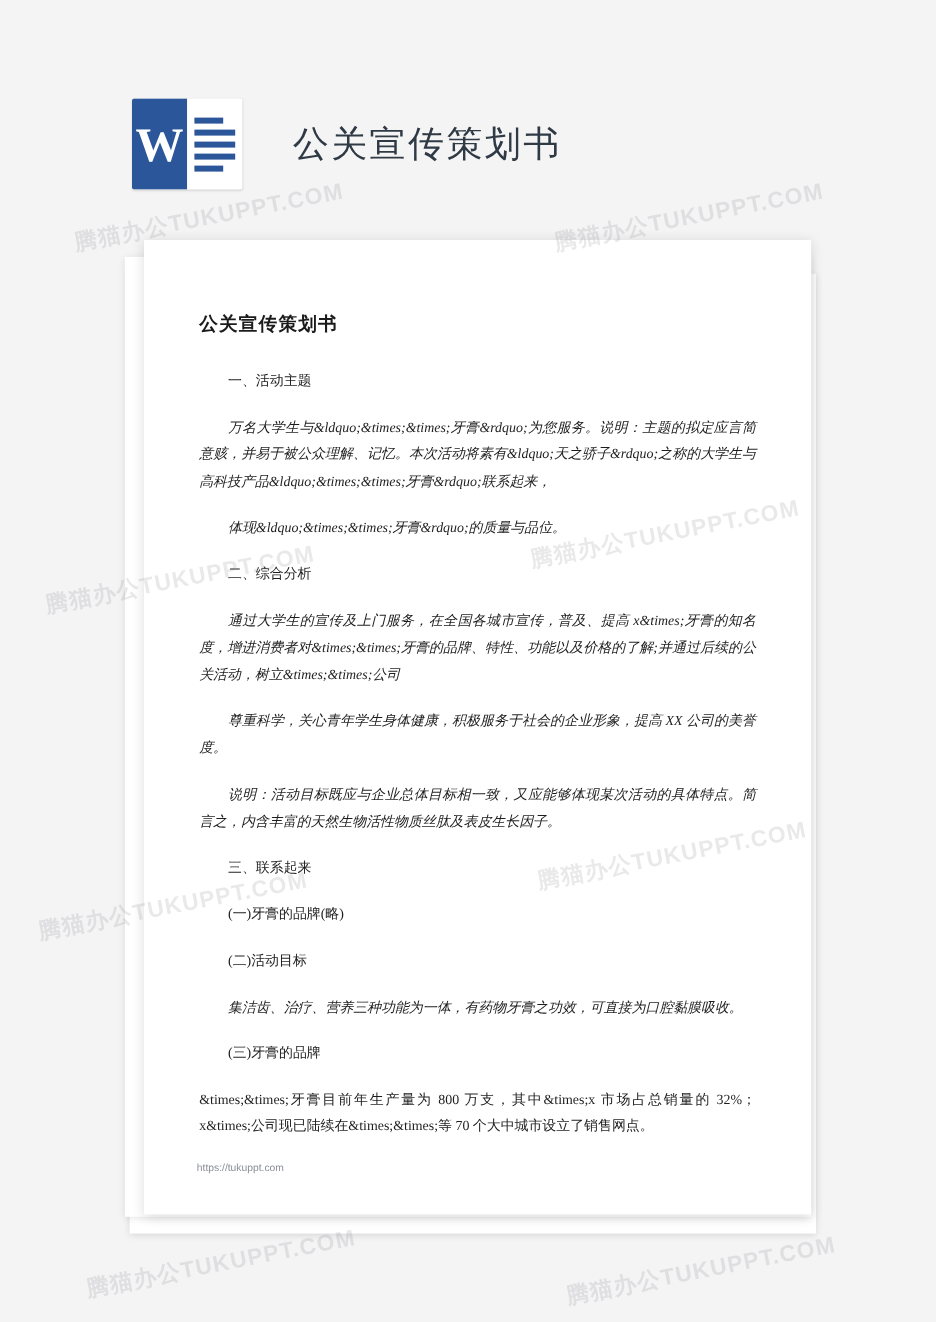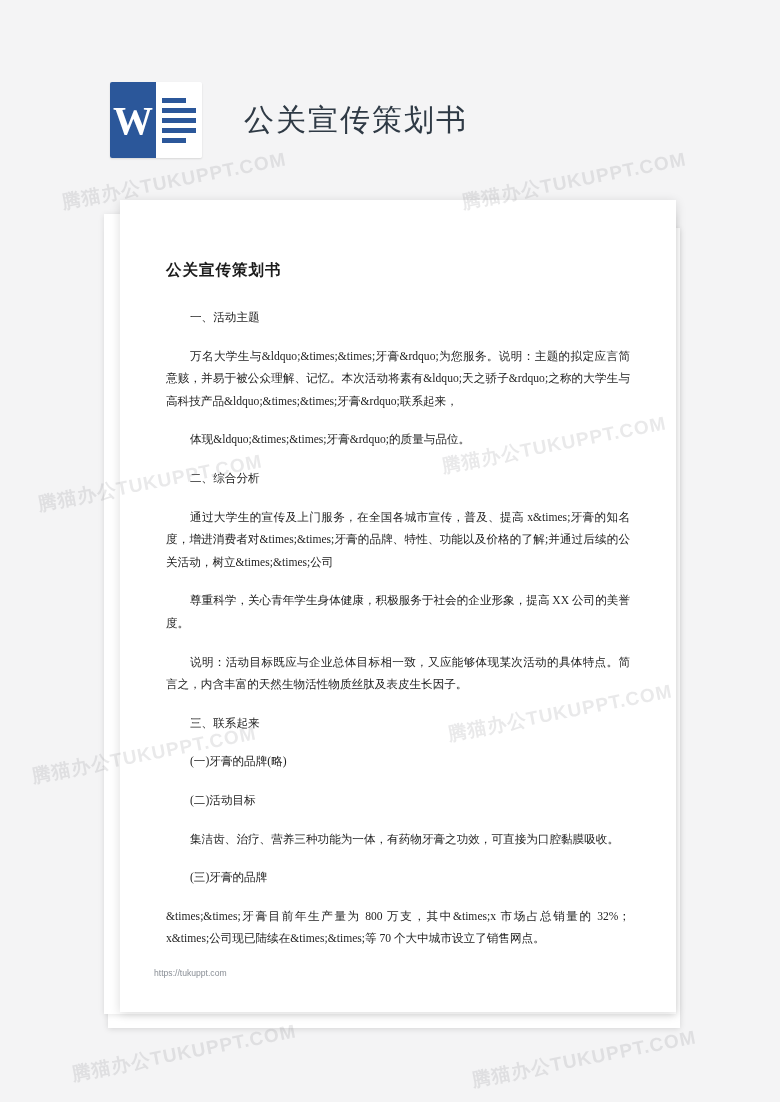--- a/index.html
+++ b/index.html
@@ -135,28 +135,28 @@
     letter-spacing: 1px;
   }
   .p {
     font-size: 11.6px;
     line-height: 1.95;
     color: #1d1d1d;
     margin: 16px 0 14px 0;
     font-family: "Liberation Serif", serif;
     text-align: justify;
   }
-  .p.indent { text-indent: 24px; }
+  .p.indent { text-indent: 24px; font-style: italic; }
   .p.sec {
     text-indent: 24px;
     font-size: 11.6px;
   }
   .footer-link {
     position: absolute;
-    left: 34px;
+    left: 44px;
     bottom: 34px;
     font-size: 8.6px;
     color: #8a8f96;
     font-family: "Liberation Sans", sans-serif;
   }
 </style>
 </head>
 <body>
 
 <div class="header">

